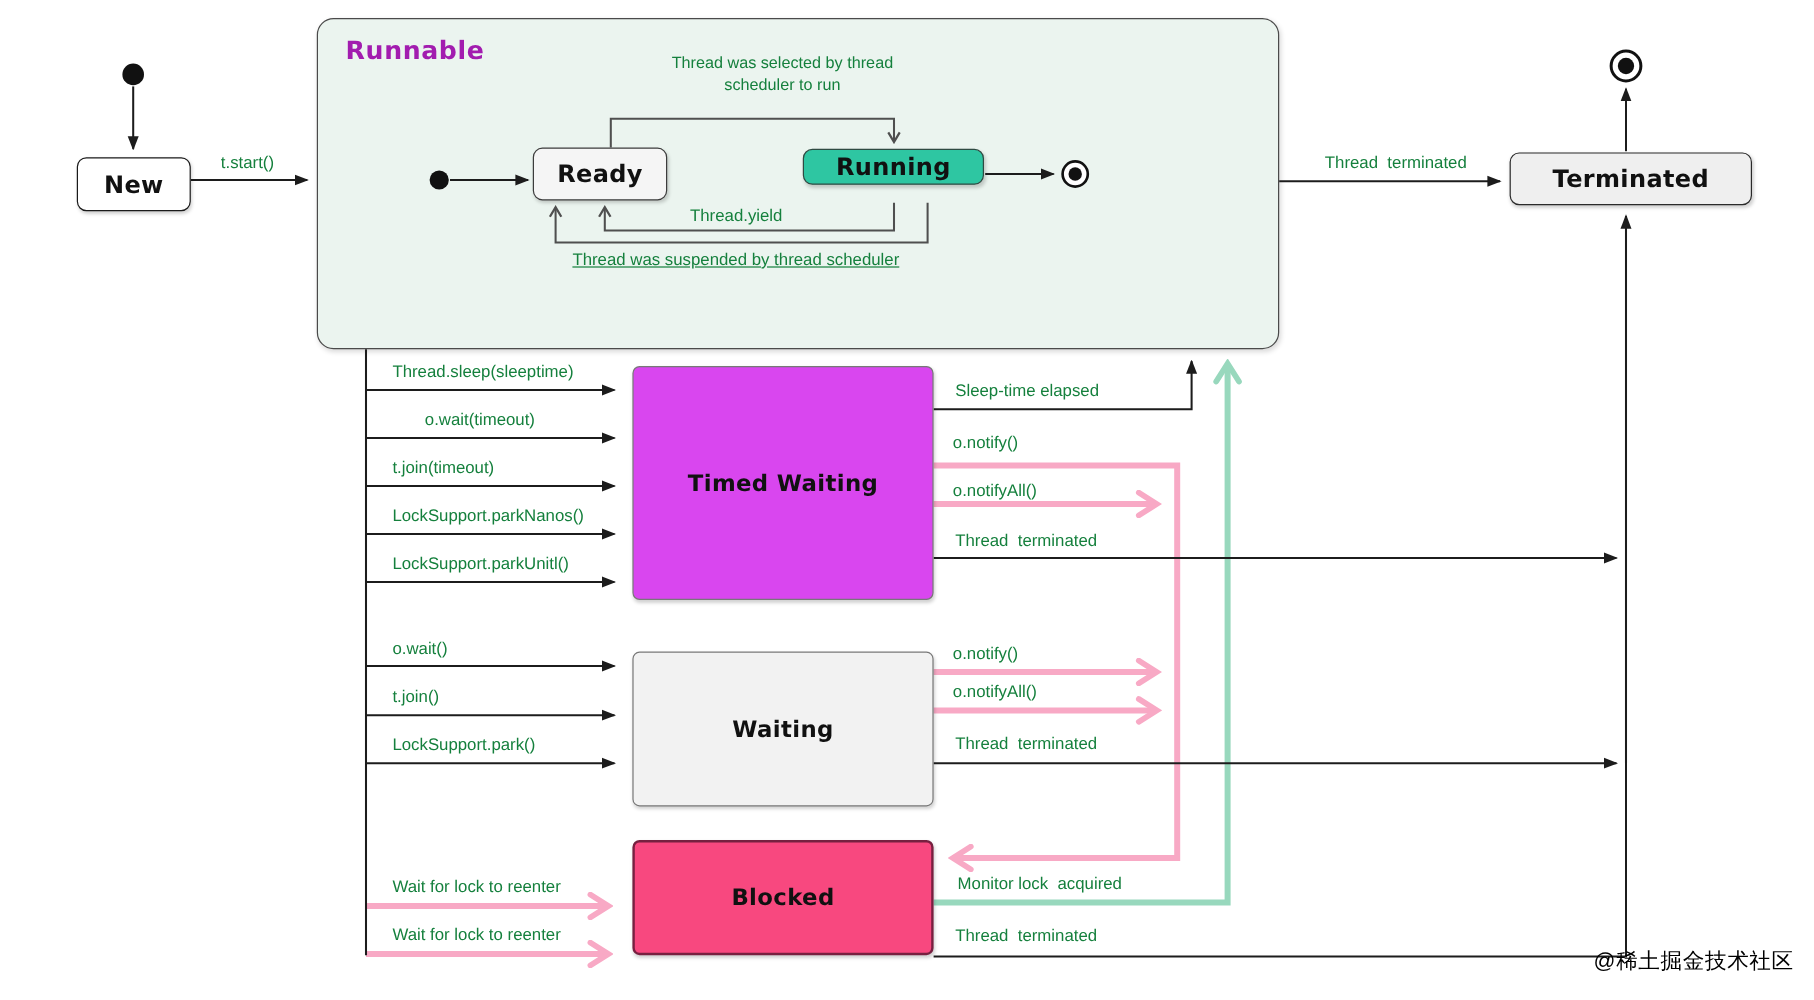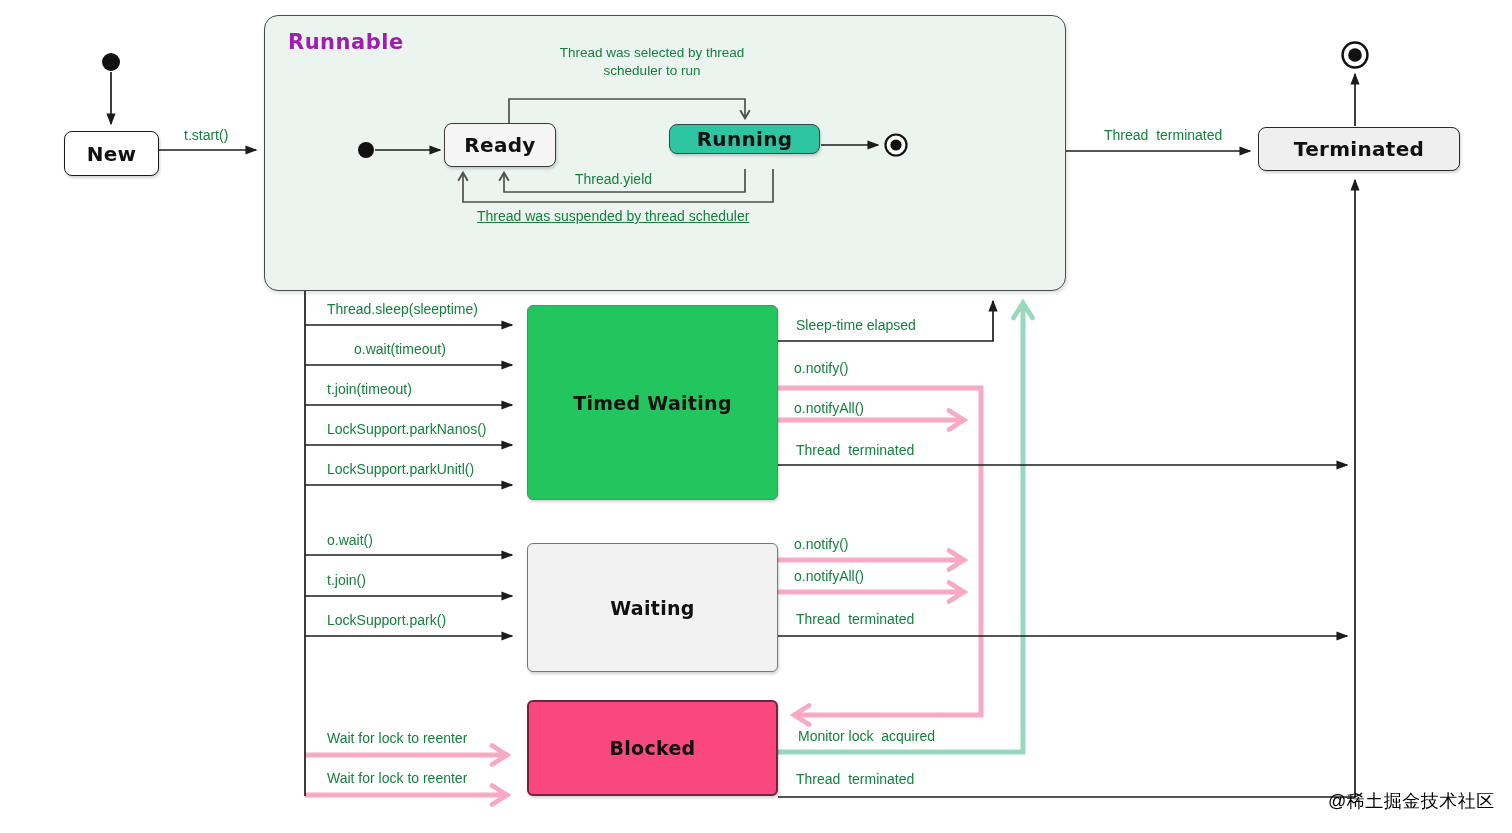--- a/index.html
+++ b/index.html
@@ -15,21 +15,21 @@
          letter-spacing:.3px;box-shadow:1px 2px 3px rgba(0,0,0,.18);}
   .lbl{position:absolute;z-index:4;font-size:14px;color:#15803d;white-space:pre;line-height:16px;}
   .note{text-align:center;white-space:pre-line;line-height:18px;font-size:13.5px;}
   .title{position:absolute;z-index:4;font-family:"DejaVu Sans",sans-serif;font-weight:800;
          font-size:21px;color:#a21caf;letter-spacing:.5px;}
   .watermark{position:absolute;z-index:5;font-size:18px;color:#000000;letter-spacing:.5px;}
   .box-new{left:64px;top:131px;width:95px;height:45px;background:#ffffff;border:1.7px solid #1a1a1a;border-radius:8px;font-size:20px;}
   .box-ready{left:444px;top:123px;width:112px;height:44px;background:#f5f5f5;border:1.6px solid #3c3c3c;border-radius:8px;font-size:20px;}
   .box-running{left:669px;top:124px;width:151px;height:30px;background:#2ec6a2;border:1.8px solid #2f4a42;border-radius:8px;font-size:20px;}
   .box-terminated{left:1258px;top:127px;width:202px;height:44px;background:#efefef;border:1.6px solid #2a2a2a;border-radius:8px;font-size:20px;}
-  .box-tw{left:527px;top:305px;width:251px;height:195px;background:#22c55e;border:1.4px solid #787878;border-radius:6px;font-size:19px;}
+  .box-tw{left:527px;top:305px;width:251px;height:195px;background:#d946ef;border:1.4px solid #787878;border-radius:6px;font-size:19px;}
   .box-w{left:527px;top:543px;width:251px;height:129px;background:#f2f2f2;border:1.4px solid #787878;border-radius:6px;font-size:19px;}
   .box-blocked{left:527px;top:700px;width:251px;height:96px;background:#f8487f;border:2px solid #772040;border-radius:6px;font-size:19px;}
 </style>
 </head>
 <body>
 
 <div id="stage">
 
   <div class="container" style="left:264px;top:15px;width:802px;height:276px;"></div>
 

